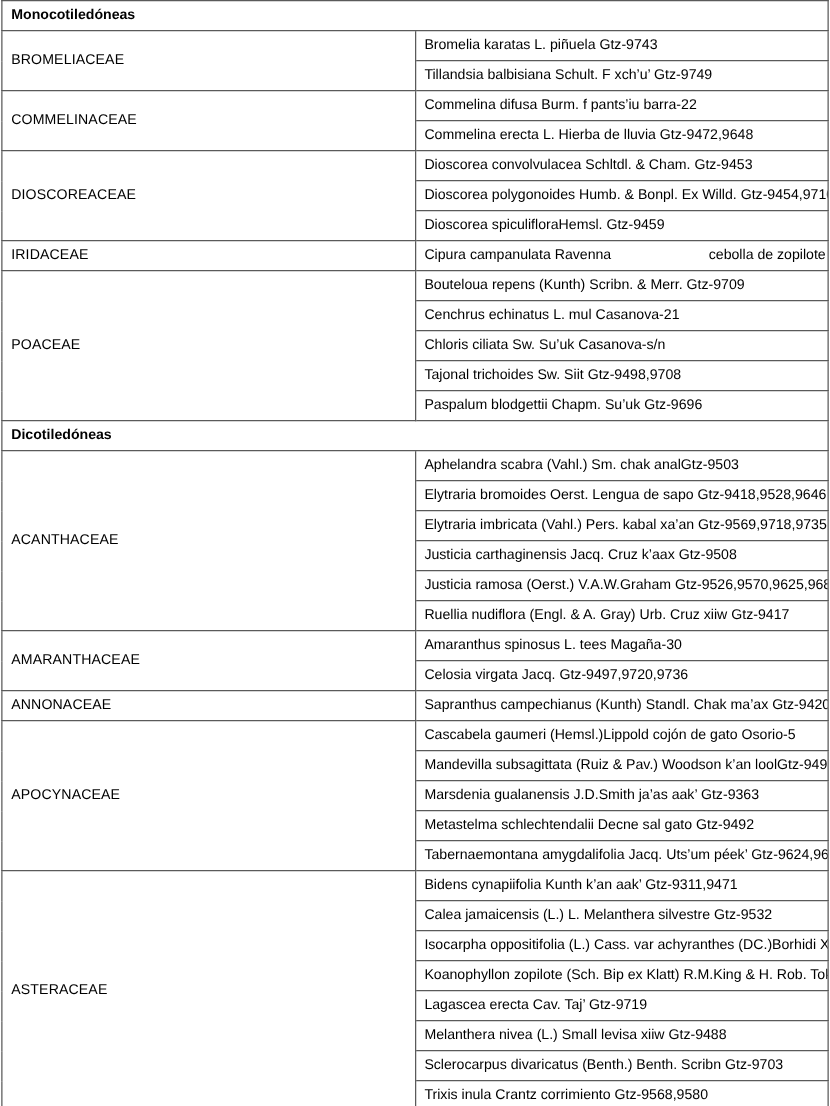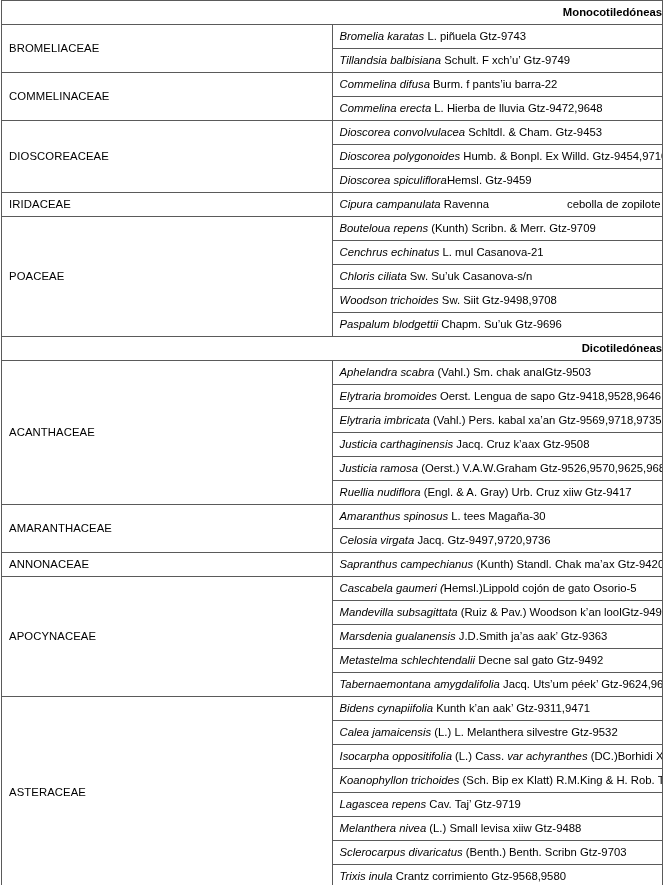--- a/index.html
+++ b/index.html
@@ -25,34 +25,34 @@
     border: 1px solid #5a5a5a;
     padding: 0 0 0 7px;
     vertical-align: middle;
     line-height: 1.15;
     height: 24px;
     box-sizing: border-box;
     white-space: nowrap;
     overflow: hidden;
   }
   td.section-header {
-    text-align: right;
+    text-align: left;
     font-weight: bold;
     padding: 0;
     height: 24px;
   }
   td.family-cell {
     width: 142px;
     padding-left: 9px;
     letter-spacing: 0.1px;
   }
   td.species-cell {
     padding-left: 8px;
   }
-  .sci { font-style: italic; }
+  .sci { }
   .common { font-weight: normal; }
   .auth { font-style: normal; }
   .gap { display: inline-block; width: 78px; }
 </style>
 </head>
 <body>
 
 <table id="species-table">
   <tbody>
       <tr>
@@ -90,21 +90,21 @@
         <td class="family-cell" rowspan="5">POACEAE</td>
         <td class="species-cell"><span class="sci">Bouteloua repens</span> <span class="auth">(Kunth) Scribn. &amp; Merr.</span> <span>Gtz-9709</span></td>
       </tr>
       <tr>
         <td class="species-cell"><span class="sci">Cenchrus echinatus</span> <span class="auth">L.</span> <span class="common">mul</span> <span>Casanova-21</span></td>
       </tr>
       <tr>
         <td class="species-cell"><span class="sci">Chloris ciliata</span> <span class="auth">Sw.</span> <span class="common">Su’uk</span> <span>Casanova-s/n</span></td>
       </tr>
       <tr>
-        <td class="species-cell"><span class="sci">Woodson trichoides</span> <span class="auth">Sw.</span> <span class="common">Siit</span> <span>Gtz-9498,9708</span></td>
+        <td class="species-cell"><span class="sci">Tajonal trichoides</span> <span class="auth">Sw.</span> <span class="common">Siit</span> <span>Gtz-9498,9708</span></td>
       </tr>
       <tr>
         <td class="species-cell"><span class="sci">Paspalum blodgettii</span> <span class="auth">Chapm.</span> <span class="common">Su’uk</span> <span>Gtz-9696</span></td>
       </tr>
       <tr>
         <td class="section-header" colspan="2">Dicotiledóneas</td>
       </tr>
       <tr>
         <td class="family-cell" rowspan="6">ACANTHACEAE</td>
         <td class="species-cell"><span class="sci">Aphelandra scabra</span> <span class="auth">(Vahl.) Sm.</span> <span class="common">chak anal</span><span>Gtz-9503</span></td>
@@ -155,24 +155,24 @@
         <td class="family-cell" rowspan="8">ASTERACEAE</td>
         <td class="species-cell"><span class="sci">Bidens cynapiifolia</span> <span class="auth">Kunth</span> <span class="common">k’an aak’</span> <span>Gtz-9311,9471</span></td>
       </tr>
       <tr>
         <td class="species-cell"><span class="sci">Calea jamaicensis</span> <span class="auth">(L.) L.</span> <span class="common">Melanthera silvestre</span> <span>Gtz-9532</span></td>
       </tr>
       <tr>
         <td class="species-cell"><span class="sci">Isocarpha oppositifolia</span> <span class="auth">(L.) Cass.</span> <span class="sci">var achyranthes</span> <span class="auth">(DC.)Borhidi</span> <span class="common">X-tata</span> </td>
       </tr>
       <tr>
-        <td class="species-cell"><span class="sci">Koanophyllon trichoides</span> <span class="auth">(Sch. Bip ex Klatt) R.M.King &amp; H. Rob.</span> <span class="common">Tok’aban</span> </td>
+        <td class="species-cell"><span class="sci">Koanophyllon zopilote</span> <span class="auth">(Sch. Bip ex Klatt) R.M.King &amp; H. Rob.</span> <span class="common">Tok’aban</span> </td>
       </tr>
       <tr>
-        <td class="species-cell"><span class="sci">Lagascea repens</span> <span class="auth">Cav.</span> <span class="common">Taj’</span> <span>Gtz-9719</span></td>
+        <td class="species-cell"><span class="sci">Lagascea erecta</span> <span class="auth">Cav.</span> <span class="common">Taj’</span> <span>Gtz-9719</span></td>
       </tr>
       <tr>
         <td class="species-cell"><span class="sci">Melanthera nivea</span> <span class="auth">(L.) Small</span> <span class="common">levisa xiiw</span> <span>Gtz-9488</span></td>
       </tr>
       <tr>
         <td class="species-cell"><span class="sci">Sclerocarpus divaricatus</span> <span class="auth">(Benth.) Benth.</span> <span class="common">Scribn</span> <span>Gtz-9703</span></td>
       </tr>
       <tr>
         <td class="species-cell"><span class="sci">Trixis inula</span> <span class="auth">Crantz</span> <span class="common">corrimiento</span> <span>Gtz-9568,9580</span></td>
       </tr>

